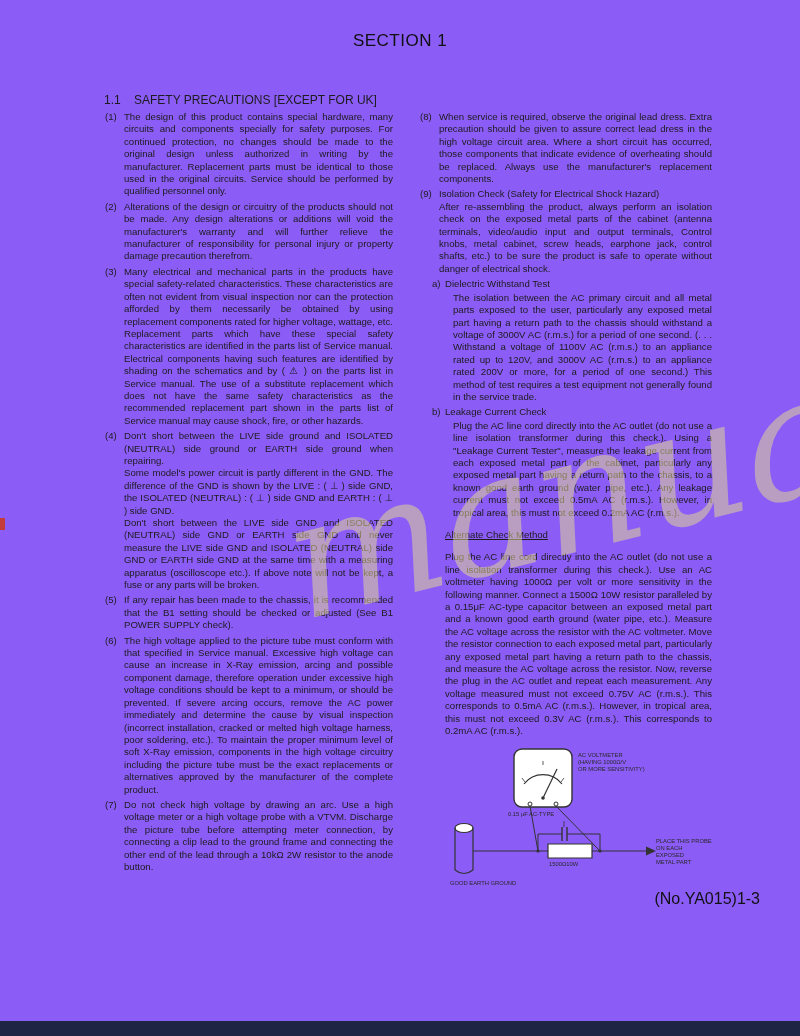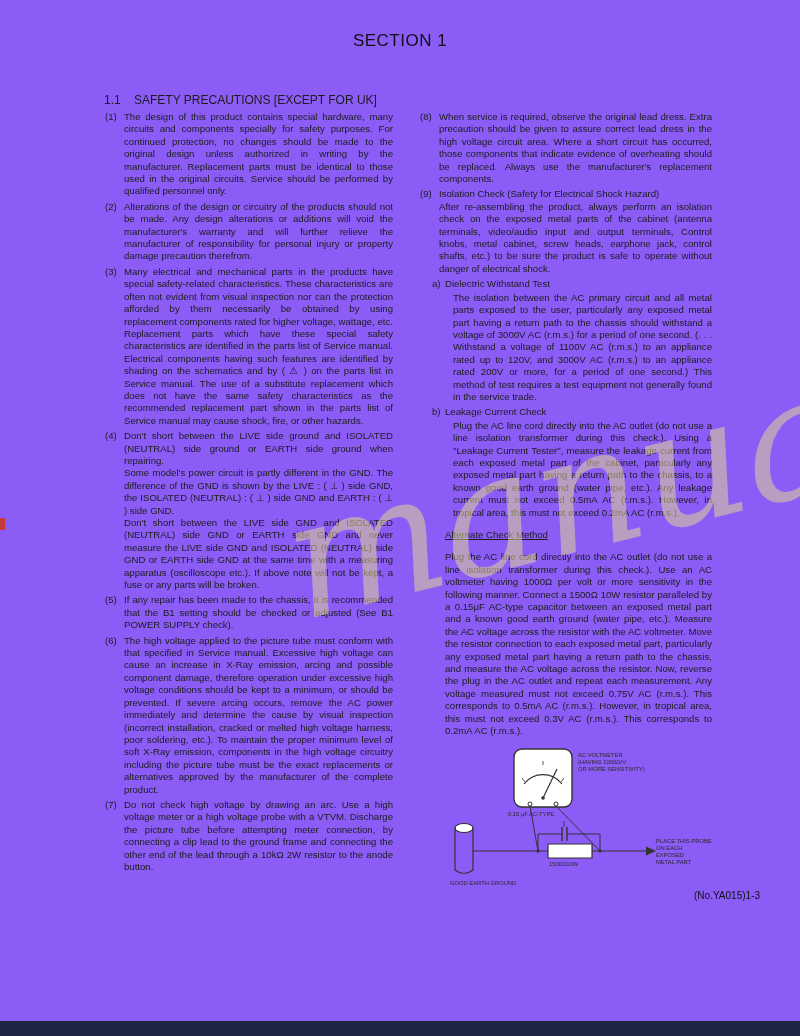--- a/index.html
+++ b/index.html
@@ -27,21 +27,21 @@
   .alt-title { margin-bottom:10px; text-decoration:underline; }
   .alt .sub-body { margin-left:0; }
   .diagram { position:relative; width:262px; height:150px; margin:10px 0 0 30px; }
   .diagram svg { position:absolute; left:0; top:0; }
   .dlabel { position:absolute; font-size:5.8px; line-height:7px; white-space:pre-line; color:#2a2a2a; text-align:left; }
   .lbl-voltmeter { left:128px; top:4px; }
   .lbl-capacitor { left:58px; top:63px; }
   .lbl-resistor  { left:99px; top:113px; }
   .lbl-probe     { left:206px; top:90px; }
   .lbl-ground    { left:0px;  top:132px; }
-  .footer { position:absolute; top:890px; right:40px; font-size:10px; color:#111; }
+  .footer { position:absolute; top:890px; right:40px; font-size:16px; color:#111; }
   .watermark {
     position:absolute; left:280px; top:410px; z-index:5;
     font-family:"DejaVu Serif", serif; font-style:italic;
     font-size:165px; line-height:160px; color:#e9df8f; opacity:0.5;
     transform:rotate(-14deg); pointer-events:none; user-select:none;
   }
   .bottom-bar { position:absolute; left:0; bottom:0; width:100%; height:15px; background:#1d2444; }
   .scan-mark { position:absolute; left:0; top:518px; width:5px; height:12px; background:#c43b3b; }
   svg line, svg path, svg rect, svg ellipse, svg circle { vector-effect:non-scaling-stroke; }
 </style>

